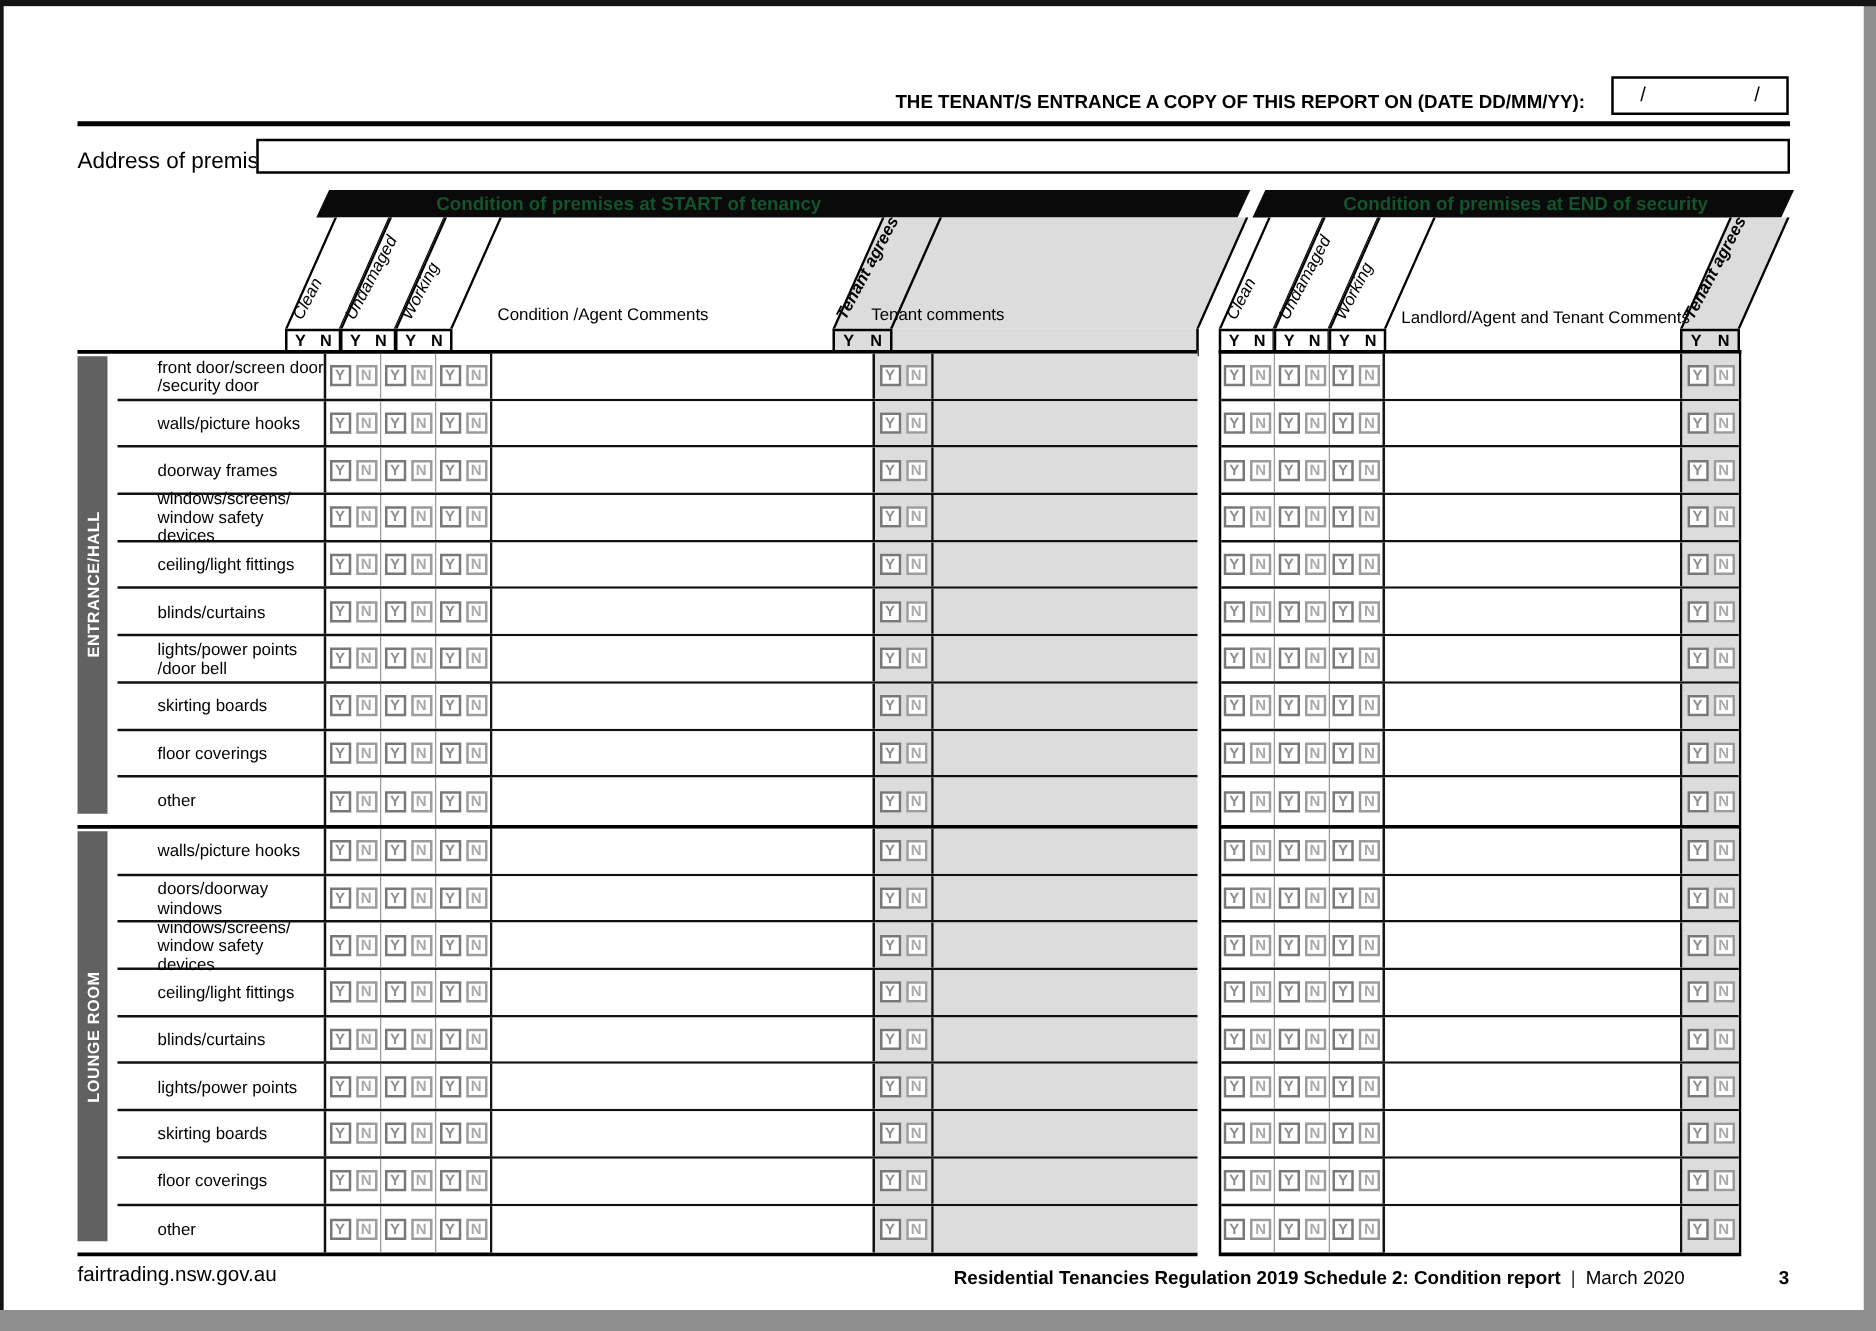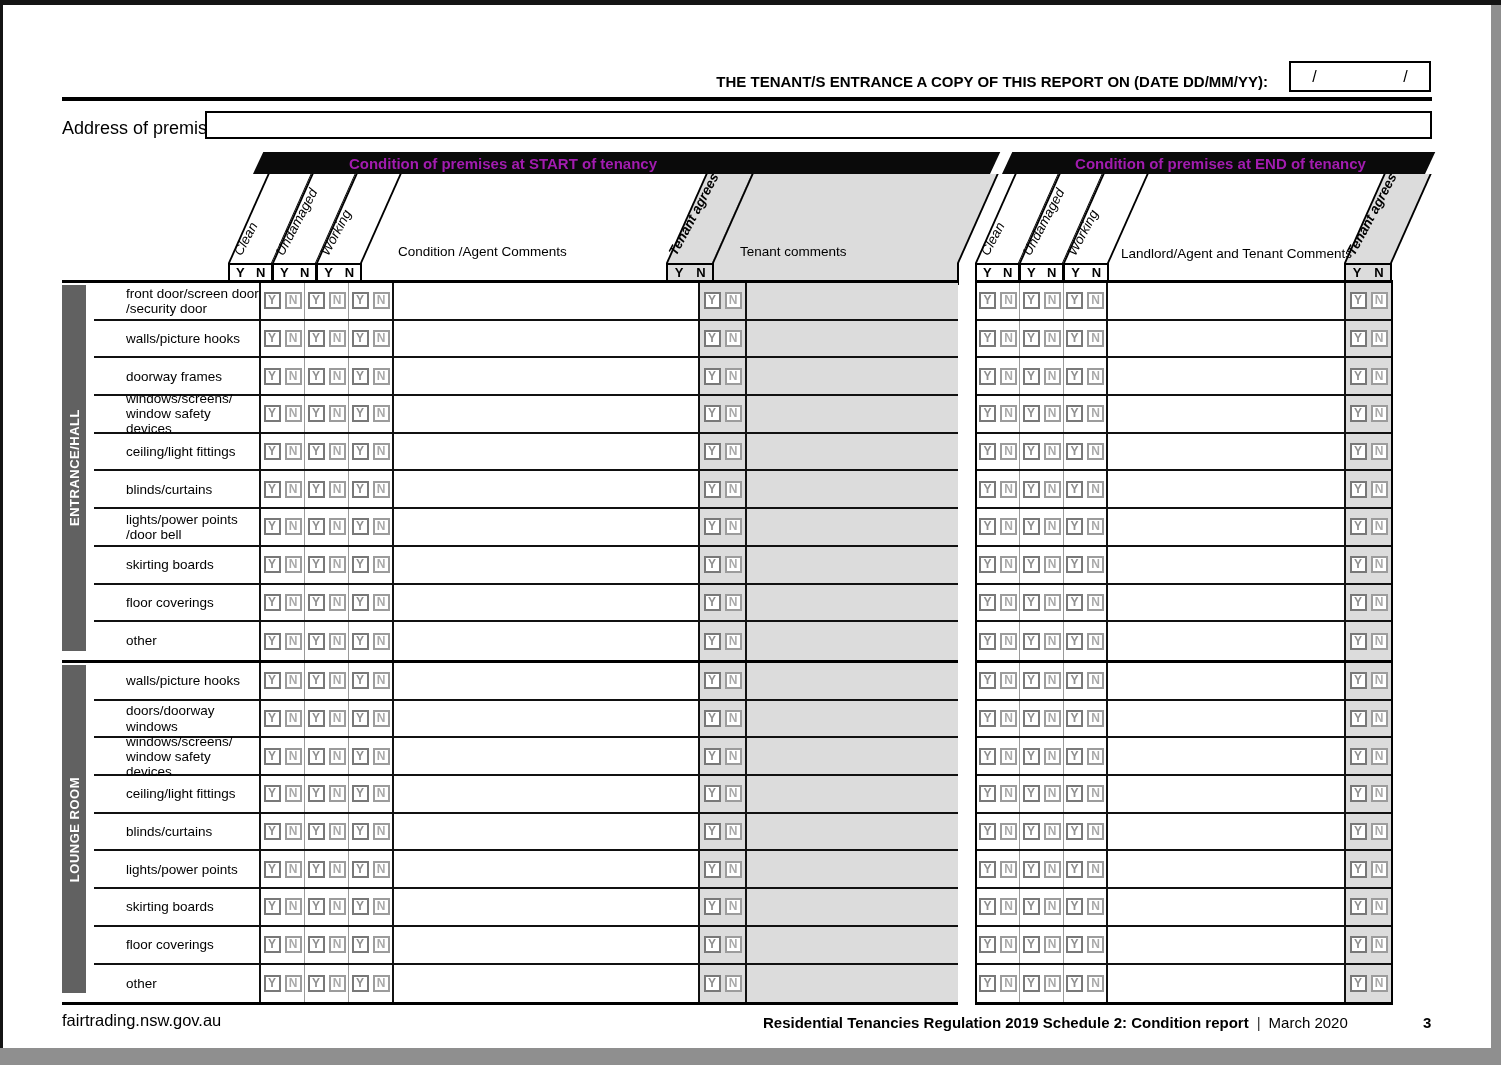--- a/index.html
+++ b/index.html
@@ -22,42 +22,42 @@
   .datebox span{white-space:pre;font-size:16px;word-spacing:10px;}
   .addr-label{position:absolute;left:59px;top:113px;font-size:18px;}
   .addr-input{position:absolute;left:202px;top:106px;width:1227px;height:28px;border:2px solid #000;box-sizing:border-box;
               font-size:14px;padding:0 6px;outline:none;border-radius:0;background:#fff;}
 
   
   .thead{position:absolute;left:0;top:147px;width:1488px;height:129px;}
   .band{position:absolute;top:0;height:22px;background:#0a0a0a;transform:skewX(-25deg);transform-origin:0 100%;}
   .band-start{left:250px;width:737px;}
   .band-end{left:999px;width:423px;}
-  .band-label{position:absolute;top:3px;color:#a21caf;font-weight:bold;font-size:15px;text-align:center;white-space:nowrap;}
+  .band-label{position:absolute;top:3px;color:#14532d;font-weight:bold;font-size:15px;text-align:center;white-space:nowrap;}
   .bl-start{left:285px;width:430px;}
   .bl-end{left:1025px;width:385px;}
 
   .diag{position:absolute;top:22px;height:89px;background:#fff;box-sizing:border-box;
         border-left:2px solid #000;border-right:2px solid #000;transform:skewX(-24deg);transform-origin:0 100%;}
   .diag.shaded{background:#dcdcdc;}
   .dg-clean{left:225px;width:45px;}  .dg-und{left:269px;width:45px;}  .dg-work{left:313px;width:46px;}
   .dg-agree{left:663px;width:48px;}  .dg-tcom{left:709px;width:247px;}
   .dg-eclean{left:972px;width:45px;} .dg-eund{left:1016px;width:45px;} .dg-ework{left:1060px;width:46px;}
   .dg-eagree{left:1341px;width:48px;}
 
   .dlab{position:absolute;font-style:italic;font-size:13.5px;transform:rotate(-62deg);transform-origin:0 100%;
         white-space:nowrap;height:14px;line-height:14px;}
   .dlab.b{font-weight:bold;}
   .d-clean{left:241px;top:92px;} .d-und{left:283px;top:92px;} .d-work{left:328px;top:92px;}
   .d-agree{left:676px;top:92px;}
   .d-eclean{left:988px;top:92px;} .d-eund{left:1030px;top:92px;} .d-ework{left:1075px;top:92px;}
   .d-eagree{left:1354px;top:92px;}
 
   .clab{position:absolute;font-size:13.5px;white-space:nowrap;}
-  .lab-lac{left:395px;top:92px;} .lab-tc{left:737px;top:92px;} .lab-latc{left:1118px;top:94px;}
+  .lab-lac{left:395px;top:92px;} .lab-tc{left:694px;top:92px;} .lab-latc{left:1118px;top:94px;}
 
   .ynh{position:absolute;top:111px;height:19px;box-sizing:border-box;border:2px solid #000;background:#fff;
        display:flex;align-items:center;font-weight:bold;font-size:13px;}
   .ynh span{flex:1;text-align:center;line-height:14px;}
   .ynh.shaded{background:#dcdcdc;}
   .h1{left:225px;width:45px;} .h2{left:269px;width:45px;} .h3{left:313px;width:46px;}
   .ha{left:663px;width:48px;}
   .h4{left:972px;width:45px;} .h5{left:1016px;width:45px;} .h6{left:1060px;width:46px;}
   .hea{left:1341px;width:48px;}
   .bridge{position:absolute;left:709px;top:111px;width:247px;height:22px;background:#dcdcdc;box-sizing:border-box;
@@ -119,21 +119,21 @@
   </div>
   <div class="rule"></div>
   <div class="addr-label">Address of premises:</div>
   <input class="addr-input" value="" style="">
 
   <div class="thead">
 
     <div class="band band-start"></div>
     <div class="band band-end"></div>
     <div class="band-label bl-start">Condition of premises at START of tenancy</div>
-    <div class="band-label bl-end">Condition of premises at END of tenancy</div>
+    <div class="band-label bl-end">Condition of premises at END of security</div>
 
     <div class="diag dg-clean"></div>
     <div class="diag dg-und"></div>
     <div class="diag dg-work"></div>
     <div class="diag shaded dg-agree"></div>
     <div class="diag shaded dg-tcom"></div>
     <div class="diag dg-eclean"></div>
     <div class="diag dg-eund"></div>
     <div class="diag dg-ework"></div>
     <div class="diag shaded dg-eagree"></div>

